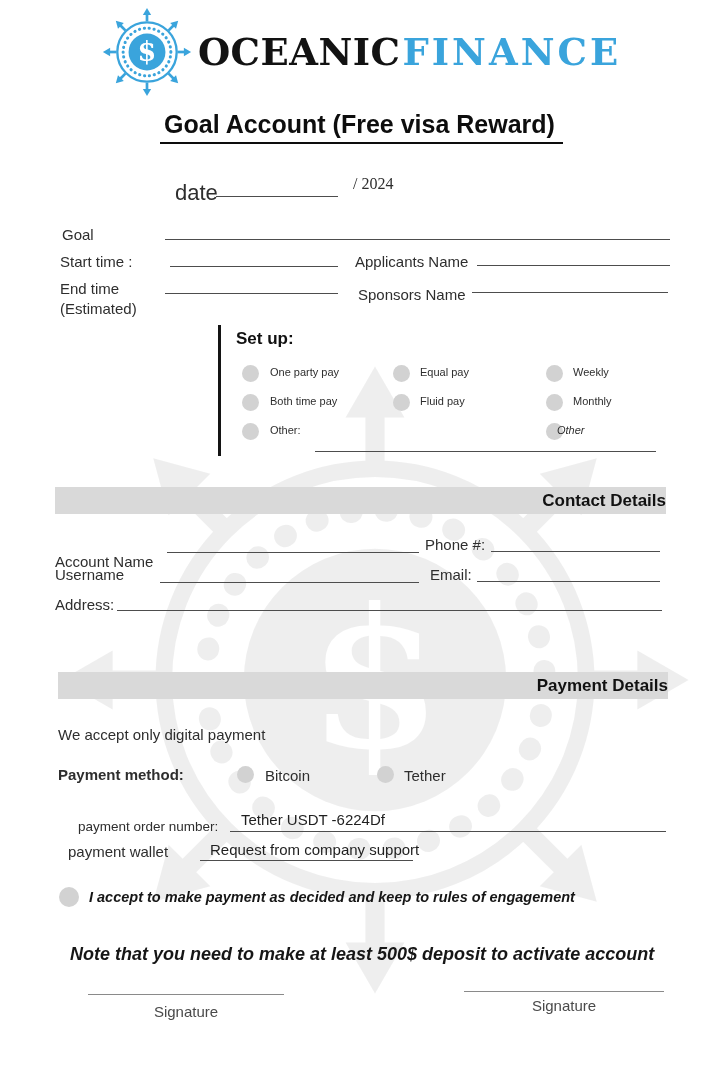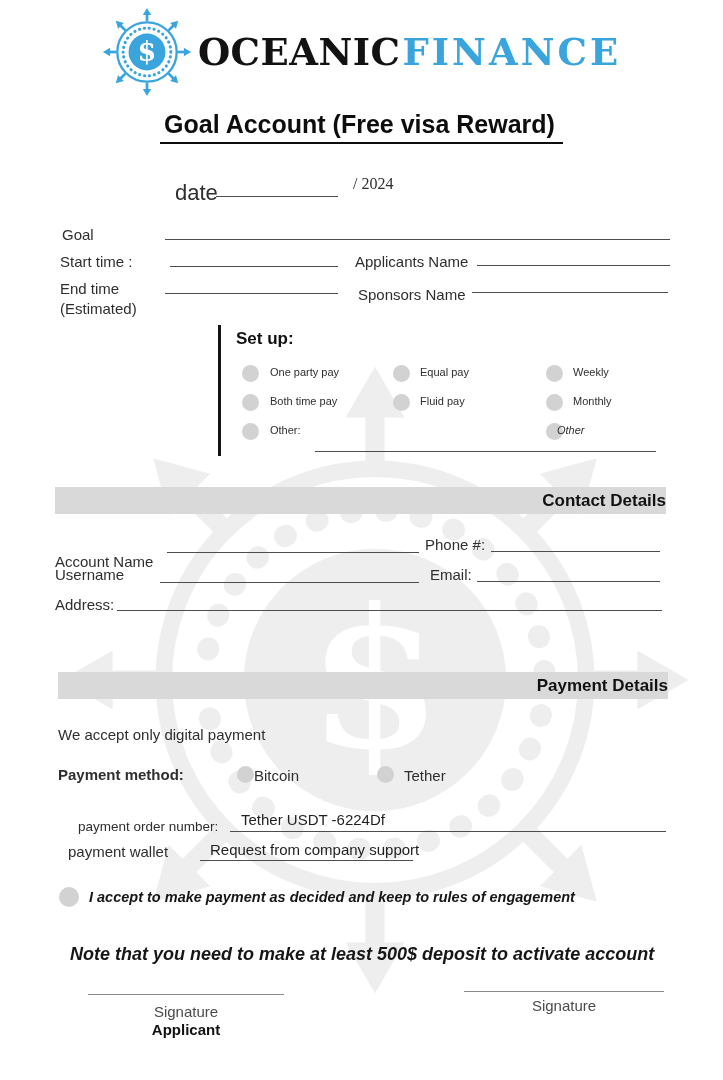--- a/index.html
+++ b/index.html
@@ -178,37 +178,36 @@
 
   <div class="abs label" style="left:55px;top:596px;">Address:</div>
   <div class="abs line" style="left:117px;top:610px;width:545px;"></div>
 
   <div class="abs section-bar" style="left:58px;top:672px;width:610px;">Payment Details</div>
 
   <div class="abs label" style="left:58px;top:726px;">We accept only digital  payment</div>
 
   <div class="abs label" style="left:58px;top:766px;font-weight:bold;">Payment method:</div>
   <div class="abs radio" style="left:237px;top:766px;"></div>
-  <div class="abs label" style="left:254px;top:767px;">Bitcoin</div>
+  <div class="abs label" style="left:265px;top:767px;">Bitcoin</div>
   <div class="abs radio" style="left:377px;top:766px;"></div>
   <div class="abs label" style="left:404px;top:767px;">Tether</div>
 
   <div class="abs small-label" style="left:78px;top:819px;">payment order number:</div>
   <div class="abs value-text" style="left:241px;top:811px;">Tether USDT -6224Df</div>
   <div class="abs line" style="left:230px;top:831px;width:436px;"></div>
 
   <div class="abs label" style="left:68px;top:843px;">payment wallet</div>
   <div class="abs value-text" style="left:210px;top:841px;">Request from company support</div>
   <div class="abs line" style="left:200px;top:860px;width:213px;"></div>
 
   <div class="abs radio" style="left:59px;top:887px;width:20px;height:20px;"></div>
   <div class="abs note-italic" style="left:89px;top:889px;font-size:14.5px;">I  accept to make payment as decided  and keep to rules of engagement</div>
 
   <div class="abs note-italic" style="left:70px;top:944px;font-size:18px;">Note that you need to make at least 500$ deposit to activate account</div>
 
   <div class="abs sig-line" style="left:88px;top:994px;width:196px;"></div>
   <div class="abs sig-caption" style="left:88px;top:1003px;width:196px;">Signature</div>
-  <div class="abs sig-role" style="left:88px;top:1021px;width:196px;">Applicant</div>
 
   <div class="abs sig-line" style="left:464px;top:991px;width:200px;"></div>
   <div class="abs sig-caption" style="left:464px;top:997px;width:200px;">Signature</div>
 
 </div>
 
 </body></html>

